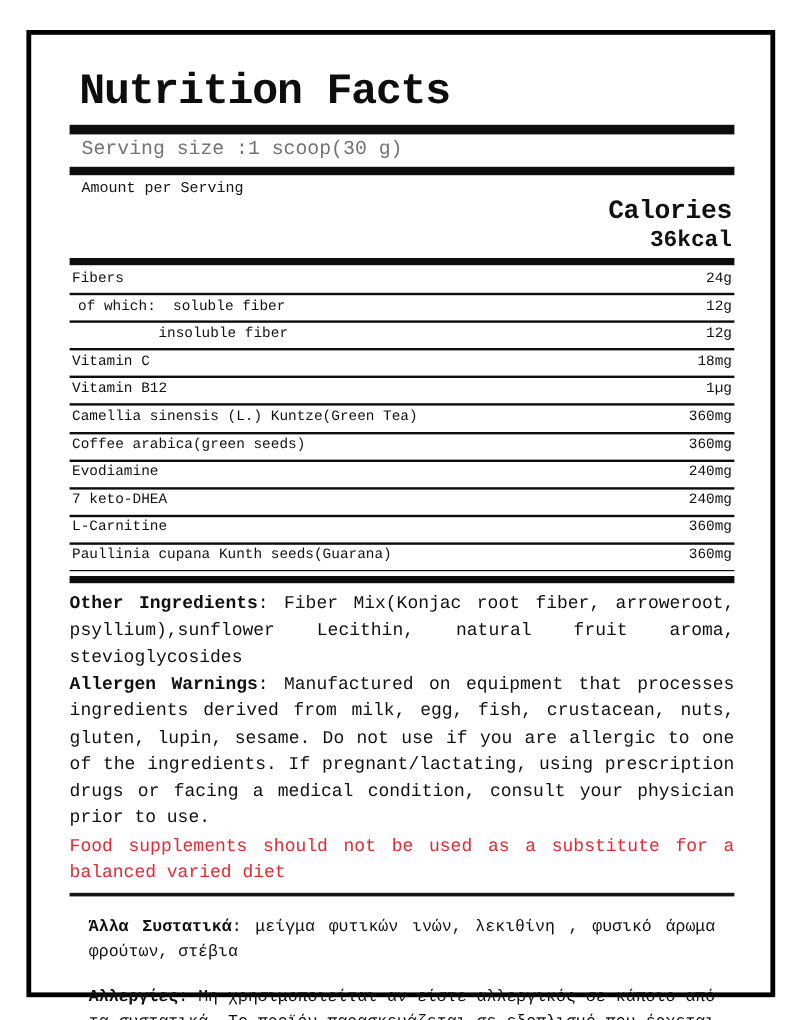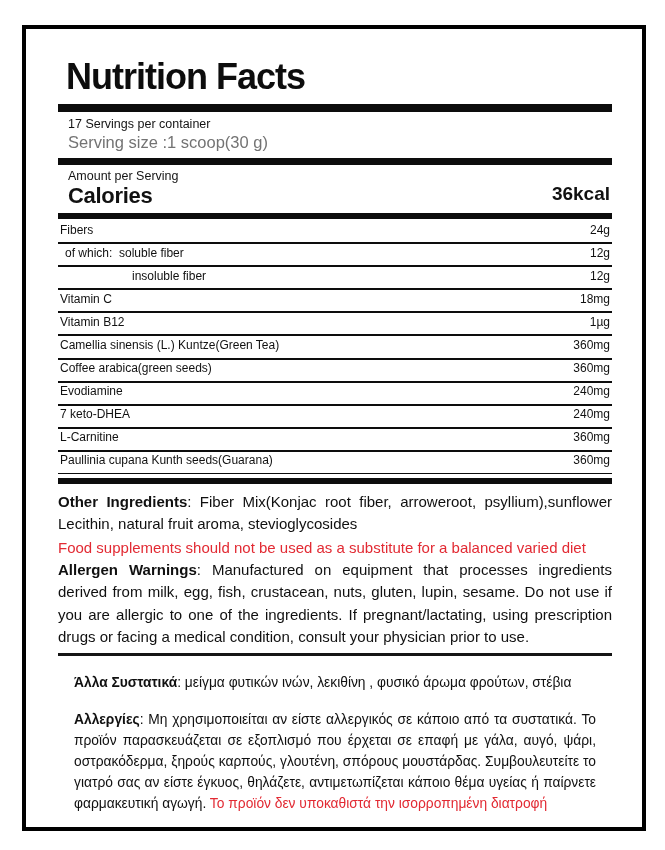--- a/index.html
+++ b/index.html
@@ -22,20 +22,21 @@
   .frame {
     position: absolute;
     left: 22px;
     top: 25px;
     width: 624px;
     height: 806px;
     box-sizing: border-box;
     border: 4px solid #000000;
     background: #ffffff;
     padding: 30px 30px 18px 32px;
+    font-family: Liberation Mono, monospace;
   }
   .title {
     font-size: 36px;
     font-weight: bold;
     letter-spacing: -1px;
     line-height: 1;
     margin: 0 0 9px 8px;
     color: #0d0d0d;
   }
   .bar {
@@ -57,22 +58,23 @@
     color: #737373;
   }
   .amount-line {
     font-size: 12.5px;
     margin: 4px 0 0 10px;
     color: #141414;
   }
   .calories-row {
     display: flex;
     justify-content: space-between;
-    align-items: flex-start;
+    align-items: flex-end;
     margin: 0 2px 4px 10px;
+    flex-direction: column;
   }
   .calories-label {
     font-size: 22px;
     font-weight: bold;
     letter-spacing: -0.3px;
   }
   .calories-value {
     font-size: 19px;
     font-weight: bold;
   }
@@ -120,21 +122,20 @@
 </head>
 <body>
 
 <div class="page">
   <div class="frame">
 
     <h1 class="title">Nutrition Facts</h1>
 
     <div class="bar bar-xl"></div>
 
-    <div class="servings">17 Servings per container</div>
     <div class="serving-size">Serving size :1 scoop(30 g)</div>
 
     <div class="bar bar-lg"></div>
 
     <div class="amount-line">Amount per Serving</div>
     <div class="calories-row">
       <span class="calories-label">Calories</span>
       <span class="calories-value">36kcal</span>
     </div>
 
@@ -185,22 +186,22 @@
           <span class="n-name">Paullinia cupana Kunth seeds(Guarana)</span>
           <span class="n-value">360mg</span>
         </div>
       </div>
 
     <div class="table-bottom-gap"></div>
     <div class="bar bar-md"></div>
 
     <div class="paras">
       <p class="para"><b>Other Ingredients</b><span>: Fiber Mix(Konjac root fiber, arroweroot, psyllium),sunflower Lecithin, natural fruit aroma, stevioglycosides</span></p>
+      <p class="para"><b>Allergen Warnings</b><span>: Manufactured on equipment that processes ingredients derived from milk, egg, fish, crustacean, nuts, gluten, lupin, sesame. Do not use if you are allergic to one of the ingredients. If pregnant/lactating, using prescription drugs or facing a medical condition, consult your physician prior to use.</span></p>
       <p class="para para-red">Food supplements should not be used as a substitute for a balanced varied diet</p>
-      <p class="para"><b>Allergen Warnings</b><span>: Manufactured on equipment that processes ingredients derived from milk, egg, fish, crustacean, nuts, gluten, lupin, sesame. Do not use if you are allergic to one of the ingredients. If pregnant/lactating, using prescription drugs or facing a medical condition, consult your physician prior to use.</span></p>
     </div>
 
     <div class="rule-wrap">
       <div class="rule"></div>
     </div>
 
     <div class="greek">
       <p><b>Άλλα Συστατικά</b><span>: μείγμα φυτικών ινών, λεκιθίνη , φυσικό άρωμα φρούτων, στέβια</span></p>
       <p><b>Αλλεργίες</b><span>: Μη χρησιμοποιείται αν είστε αλλεργικός σε κάποιο από τα συστατικά. Το προϊόν παρασκευάζεται σε εξοπλισμό που έρχεται σε επαφή με γάλα, αυγό, ψάρι, οστρακόδερμα, ξηρούς καρπούς, γλουτένη, σπόρους μουστάρδας. Συμβουλευτείτε το γιατρό σας αν είστε έγκυος, θηλάζετε, αντιμετωπίζεται κάποιο θέμα υγείας ή παίρνετε φαρμακευτική αγωγή. </span><span class="red-inline">Το προϊόν δεν υποκαθιστά την ισορροπημένη διατροφή</span></p>
     </div>

